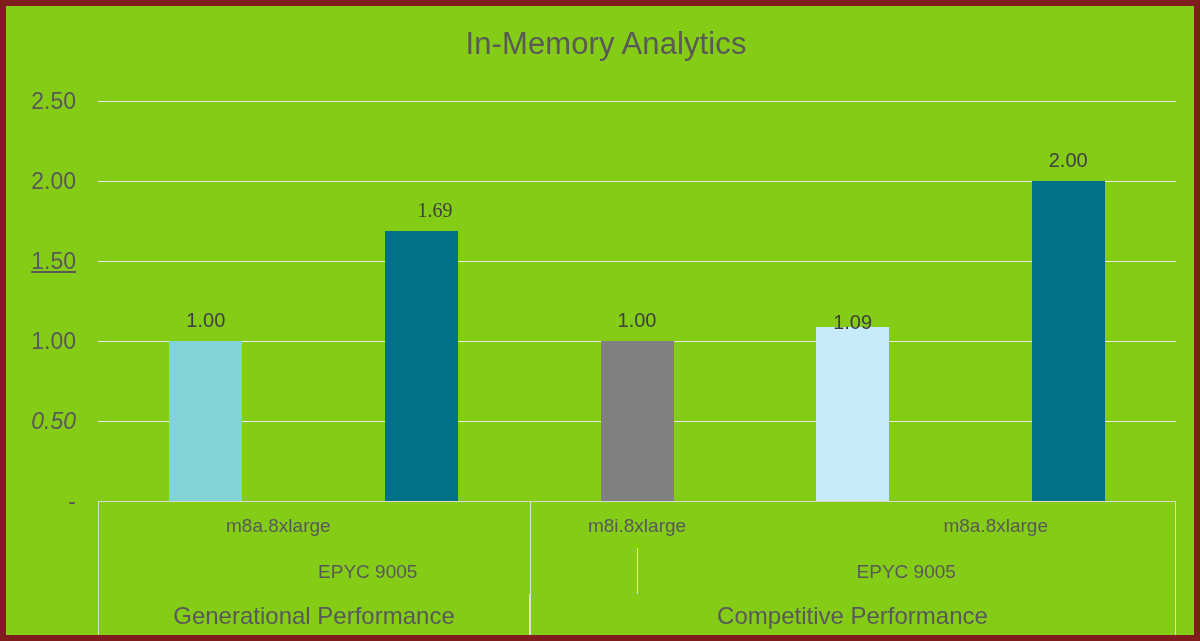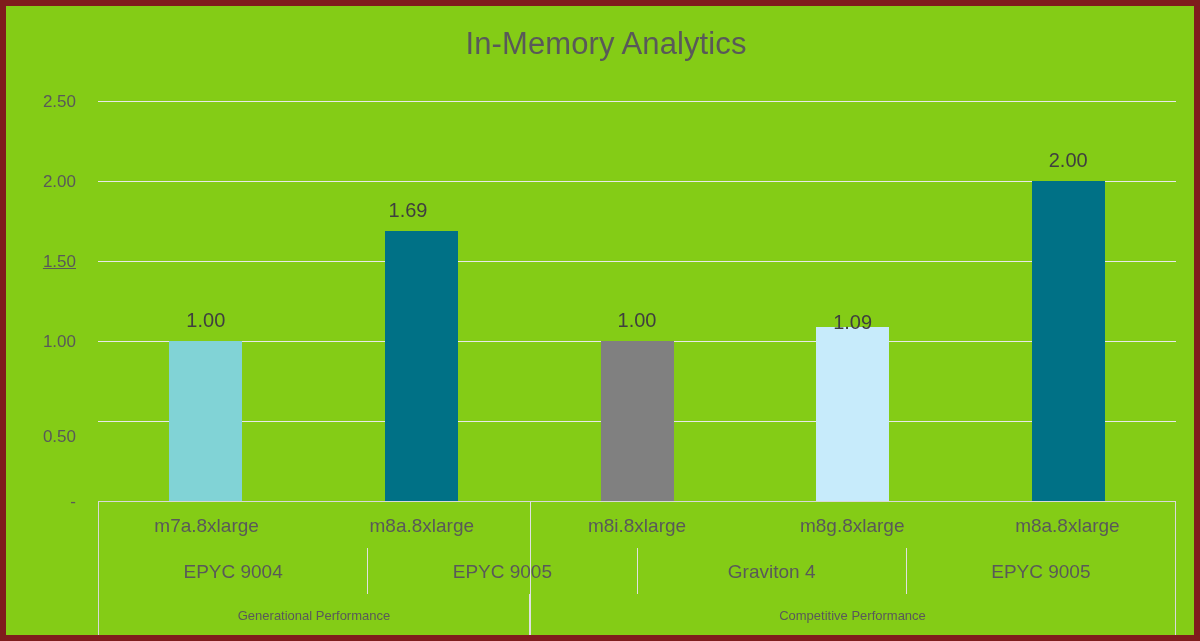--- a/index.html
+++ b/index.html
@@ -52,21 +52,21 @@
     height: 1px;
     background: #e8e8e8;
   }
 
   
   .y-tick-label {
     position: absolute;
     right: 1118px;       
     width: 62px;
     text-align: right;
-    font-size: 17px;
+    font-size: 23px;
     color: #595959;
     line-height: 19px;
     white-space: nowrap;
   }
 
   
   .bar {
     position: absolute;
     bottom: 0;
   }
@@ -116,21 +116,21 @@
     border-right: 1px solid #e0e0e0;
   }
   #cat-row-cpus .cat-cell:last-child {
     border-right: none;
   }
 
   .group-cell {
     display: flex;
     align-items: center;
     justify-content: center;
-    font-size: 13px;
+    font-size: 24px;
     color: #595959;
     line-height: 19px;
     white-space: nowrap;
     box-sizing: border-box;
   }
   .group-cell.g2 { flex: 2 1 0; }
   .group-cell.g3 { flex: 3 1 0; }
   .group-cell.g2 { border-right: 1px solid #e0e0e0; }
 
   
@@ -147,55 +147,51 @@
 
 <div id="canvas">
 
   <div id="chart-title">In-Memory Analytics</div>
 
   <div id="y-axis">
       <div class="y-tick-label" style="top: 86px;">2.50</div>
       <div class="y-tick-label" style="top: 166px;">2.00</div>
       <div class="y-tick-label" style="top: 246px; text-decoration: underline;">1.50</div>
       <div class="y-tick-label" style="top: 326px;">1.00</div>
-      <div class="y-tick-label" style="top: 421px;">0.50</div>
+      <div class="y-tick-label" style="top: 406px; font-style: italic;">0.50</div>
       <div class="y-tick-label" style="top: 486px;">-</div>
     </div>
 
   <div id="plot-area">
       <div class="gridline" style="top: 0px;"></div>
       <div class="gridline" style="top: 80px;"></div>
       <div class="gridline" style="top: 160px;"></div>
       <div class="gridline" style="top: 240px;"></div>
       <div class="gridline" style="top: 320px;"></div>
       <div class="gridline" style="top: 400px;"></div>
       <div class="bar" style="left: 71.3px; width: 73px; height: 160px; background: rgb(129, 211, 214);"></div>
       <div class="bar-label" style="left: 47.8px; width: 120px; top: 208px;">1.00</div>
       <div class="bar" style="left: 286.9px; width: 73px; height: 270.4px; background: rgb(0, 113, 134);"></div>
-      <div class="bar-label" style="left: 250px; width: 120px; top: 97.6px;">1.69</div>
+      <div class="bar-label" style="left: 277px; width: 120px; top: 97.6px; font-family: Liberation Serif, serif;">1.69</div>
       <div class="bar" style="left: 502.5px; width: 73px; height: 160px; background: rgb(128, 128, 128);"></div>
       <div class="bar-label" style="left: 479px; width: 120px; top: 208px;">1.00</div>
       <div class="bar" style="left: 718.1px; width: 73px; height: 174.4px; background: rgb(199, 235, 251);"></div>
       <div class="bar-label" style="left: 694.6px; width: 120px; top: 210px;">1.09</div>
       <div class="bar" style="left: 933.7px; width: 73px; height: 320px; background: rgb(0, 113, 134);"></div>
       <div class="bar-label" style="left: 910.2px; width: 120px; top: 48px;">2.00</div>
     </div>
 
   <div id="cat-table">
     <div class="cat-row" id="cat-row-instances">
-        <div class="cat-cell">m7a.8xlarge</div>
         <div class="cat-cell">m8a.8xlarge</div>
         <div class="cat-cell">m8i.8xlarge</div>
-        <div class="cat-cell">m8g.8xlarge</div>
         <div class="cat-cell">m8a.8xlarge</div>
       </div>
     <div class="cat-row" id="cat-row-cpus">
-        <div class="cat-cell">EPYC 9004</div>
         <div class="cat-cell">EPYC 9005</div>
-        <div class="cat-cell">Graviton 4</div>
         <div class="cat-cell">EPYC 9005</div>
       </div>
     <div class="cat-row" id="cat-row-groups">
         <div class="group-cell g2">Generational Performance</div>
         <div class="group-cell g3">Competitive Performance</div>
       </div>
     <div id="group-separator" style="left: 431.2px;"></div>
   </div>
 
 </div>

